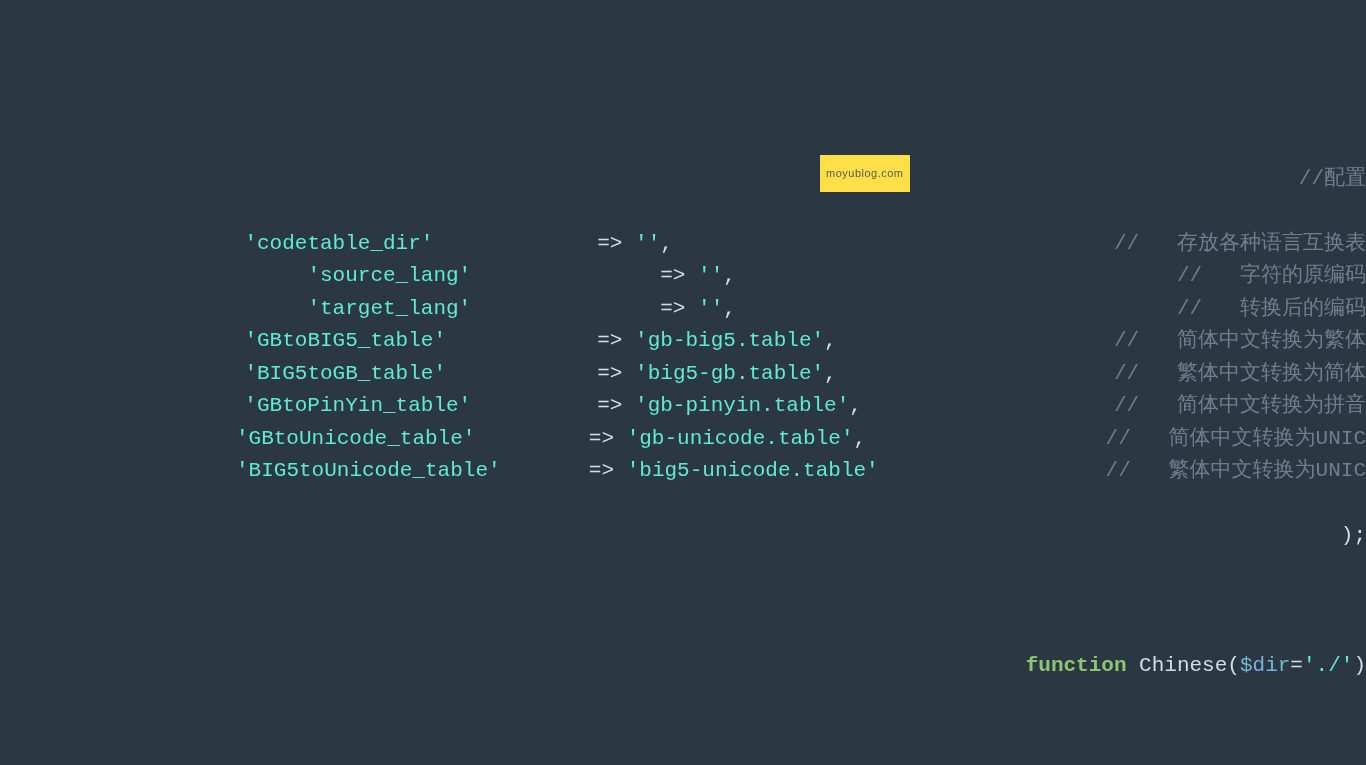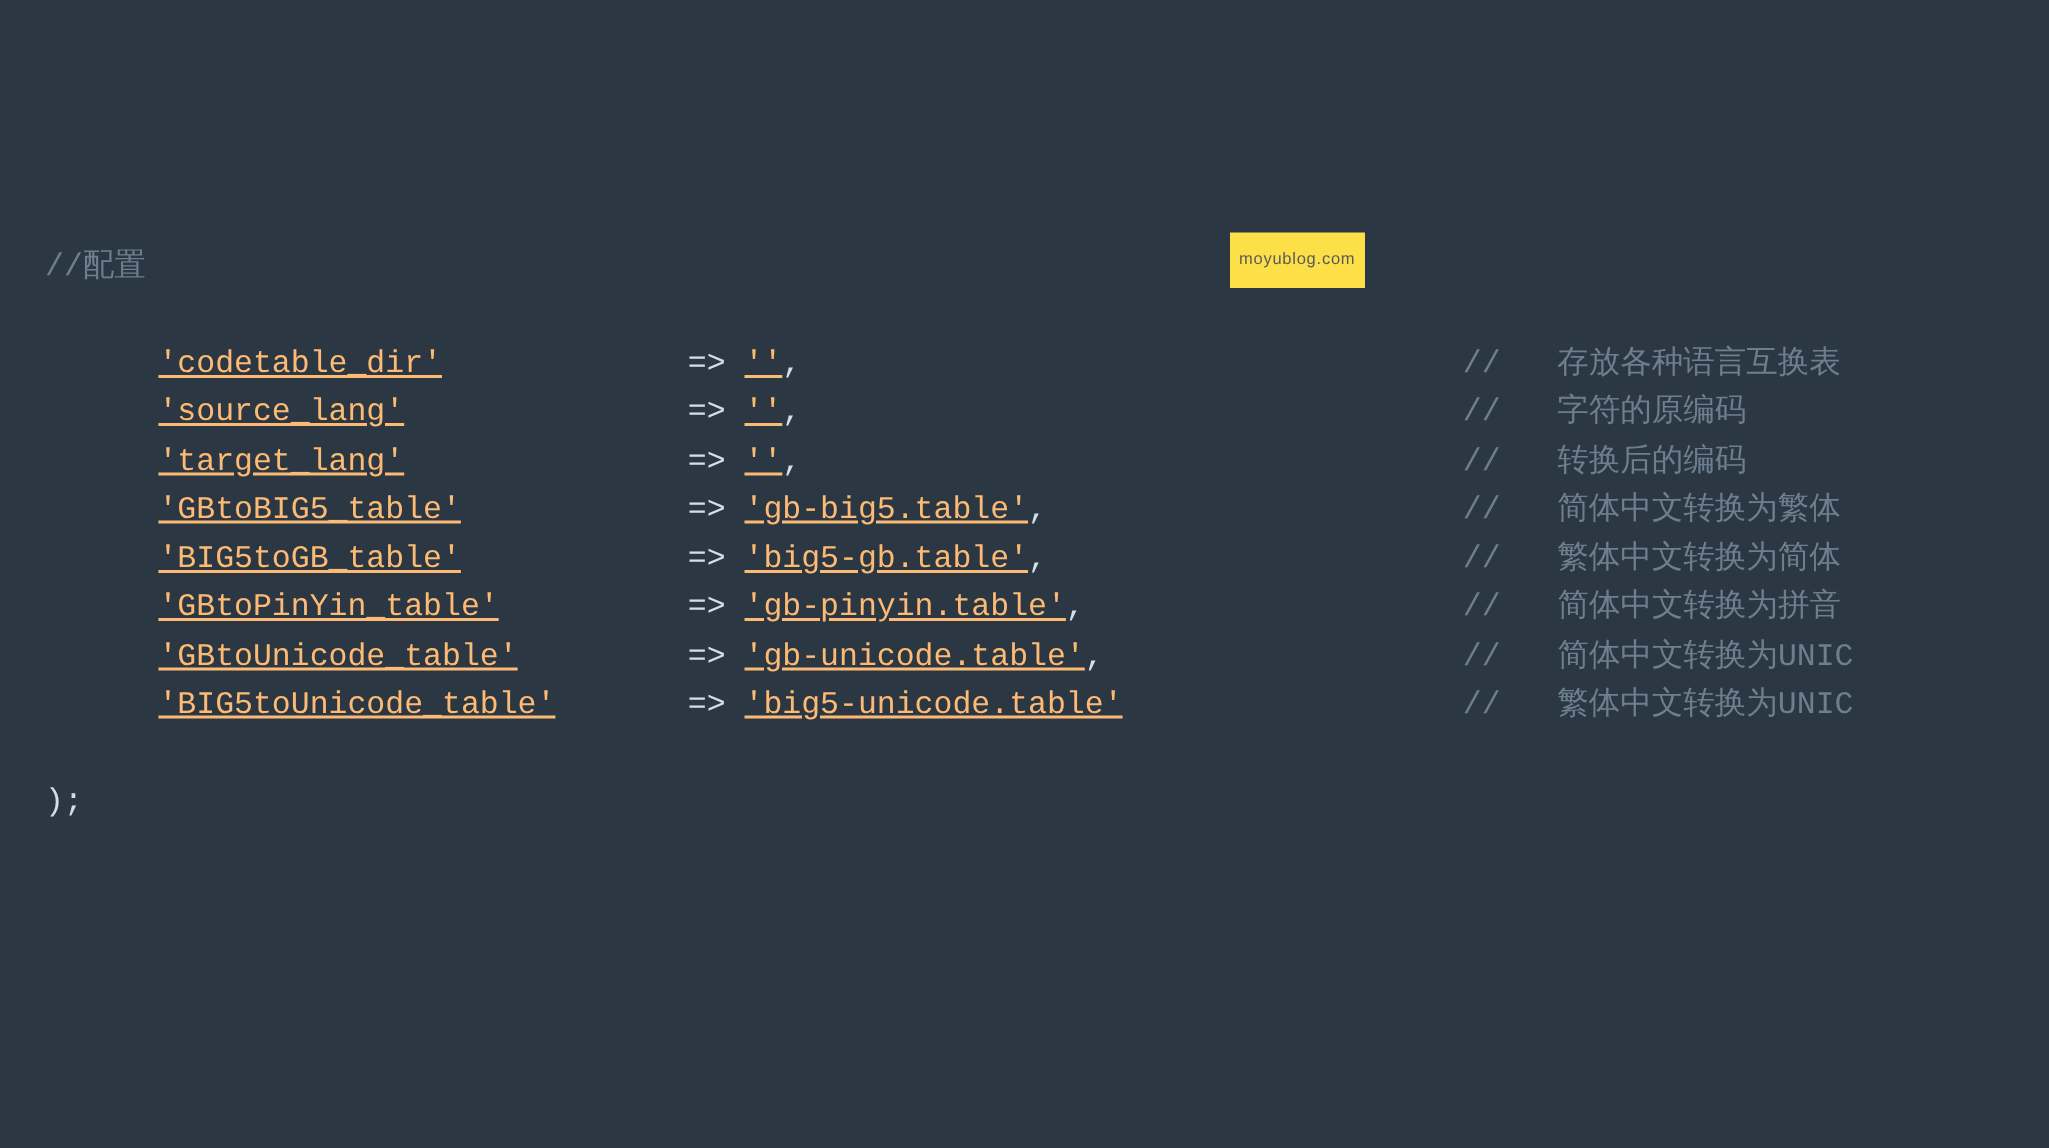--- a/index.html
+++ b/index.html
@@ -12,26 +12,26 @@
     width: 1366px;
     height: 765px;
     position: relative;
     white-space: pre;
     color: #d5dee6;
   }
   .code-container {
     padding-top: 0;
     padding-left: 30px;
   }
-  .line { display: block; }
+  .line { display: block; text-align: right; }
   .c-keyword { color: #8dc66f; font-weight: bold; }
   .c-var { color: #76b4d6; }
   .c-ident { color: #d5dee6; }
   .c-punct { color: #d5dee6; }
-  .c-string { color: #fdba74; text-decoration: underline; }
+  .c-string { color: #5eead4; }
   .c-comment { color: #6d7f8e; }
   .c-comment-cn { color: #6d7f8e; margin-top: 35px; }
   .c-arrow { color: #d5dee6; }
   .watermark {
     position: absolute;
     top: 155px;
     left: 820px;
     background: #fde047;
     color: #5a5a5a;
     font-size: 11px;
@@ -43,20 +43,21 @@
 </head>
 <body>
 
 
 
 <div class="code-container">
 <span class="line"><span class="c-comment">//配置</span></span>
 <span class="line">      <span class="c-string">'codetable_dir'</span>             <span class="c-arrow">=&gt;</span> <span class="c-string">''</span><span class="c-punct">,</span>                                   <span class="c-comment">//</span><span class="c-comment-cn">   存放各种语言互换表</span></span><span class="line">      <span class="c-string">'source_lang'</span>               <span class="c-arrow">=&gt;</span> <span class="c-string">''</span><span class="c-punct">,</span>                                   <span class="c-comment">//</span><span class="c-comment-cn">   字符的原编码</span></span><span class="line">      <span class="c-string">'target_lang'</span>               <span class="c-arrow">=&gt;</span> <span class="c-string">''</span><span class="c-punct">,</span>                                   <span class="c-comment">//</span><span class="c-comment-cn">   转换后的编码</span></span><span class="line">      <span class="c-string">'GBtoBIG5_table'</span>            <span class="c-arrow">=&gt;</span> <span class="c-string">'gb-big5.table'</span><span class="c-punct">,</span>                      <span class="c-comment">//</span><span class="c-comment-cn">   简体中文转换为繁体</span></span><span class="line">      <span class="c-string">'BIG5toGB_table'</span>            <span class="c-arrow">=&gt;</span> <span class="c-string">'big5-gb.table'</span><span class="c-punct">,</span>                      <span class="c-comment">//</span><span class="c-comment-cn">   繁体中文转换为简体</span></span><span class="line">      <span class="c-string">'GBtoPinYin_table'</span>          <span class="c-arrow">=&gt;</span> <span class="c-string">'gb-pinyin.table'</span><span class="c-punct">,</span>                    <span class="c-comment">//</span><span class="c-comment-cn">   简体中文转换为拼音</span></span><span class="line">      <span class="c-string">'GBtoUnicode_table'</span>         <span class="c-arrow">=&gt;</span> <span class="c-string">'gb-unicode.table'</span><span class="c-punct">,</span>                   <span class="c-comment">//</span><span class="c-comment-cn">   简体中文转换为UNIC</span></span><span class="line">      <span class="c-string">'BIG5toUnicode_table'</span>       <span class="c-arrow">=&gt;</span> <span class="c-string">'big5-unicode.table'</span><span class="c-punct"></span>                  <span class="c-comment">//</span><span class="c-comment-cn">   繁体中文转换为UNIC</span></span>
 <span class="line"><span class="c-punct">);</span></span>
 <span class="line"> </span>
+<span class="line"><span class="c-keyword">function</span> <span class="c-ident">Chinese</span><span class="c-punct">(</span><span class="c-var">$dir</span><span class="c-punct">=</span><span class="c-string">'./'</span><span class="c-punct">)</span></span>
 
 
 
 
 
 
 
 
 
 

